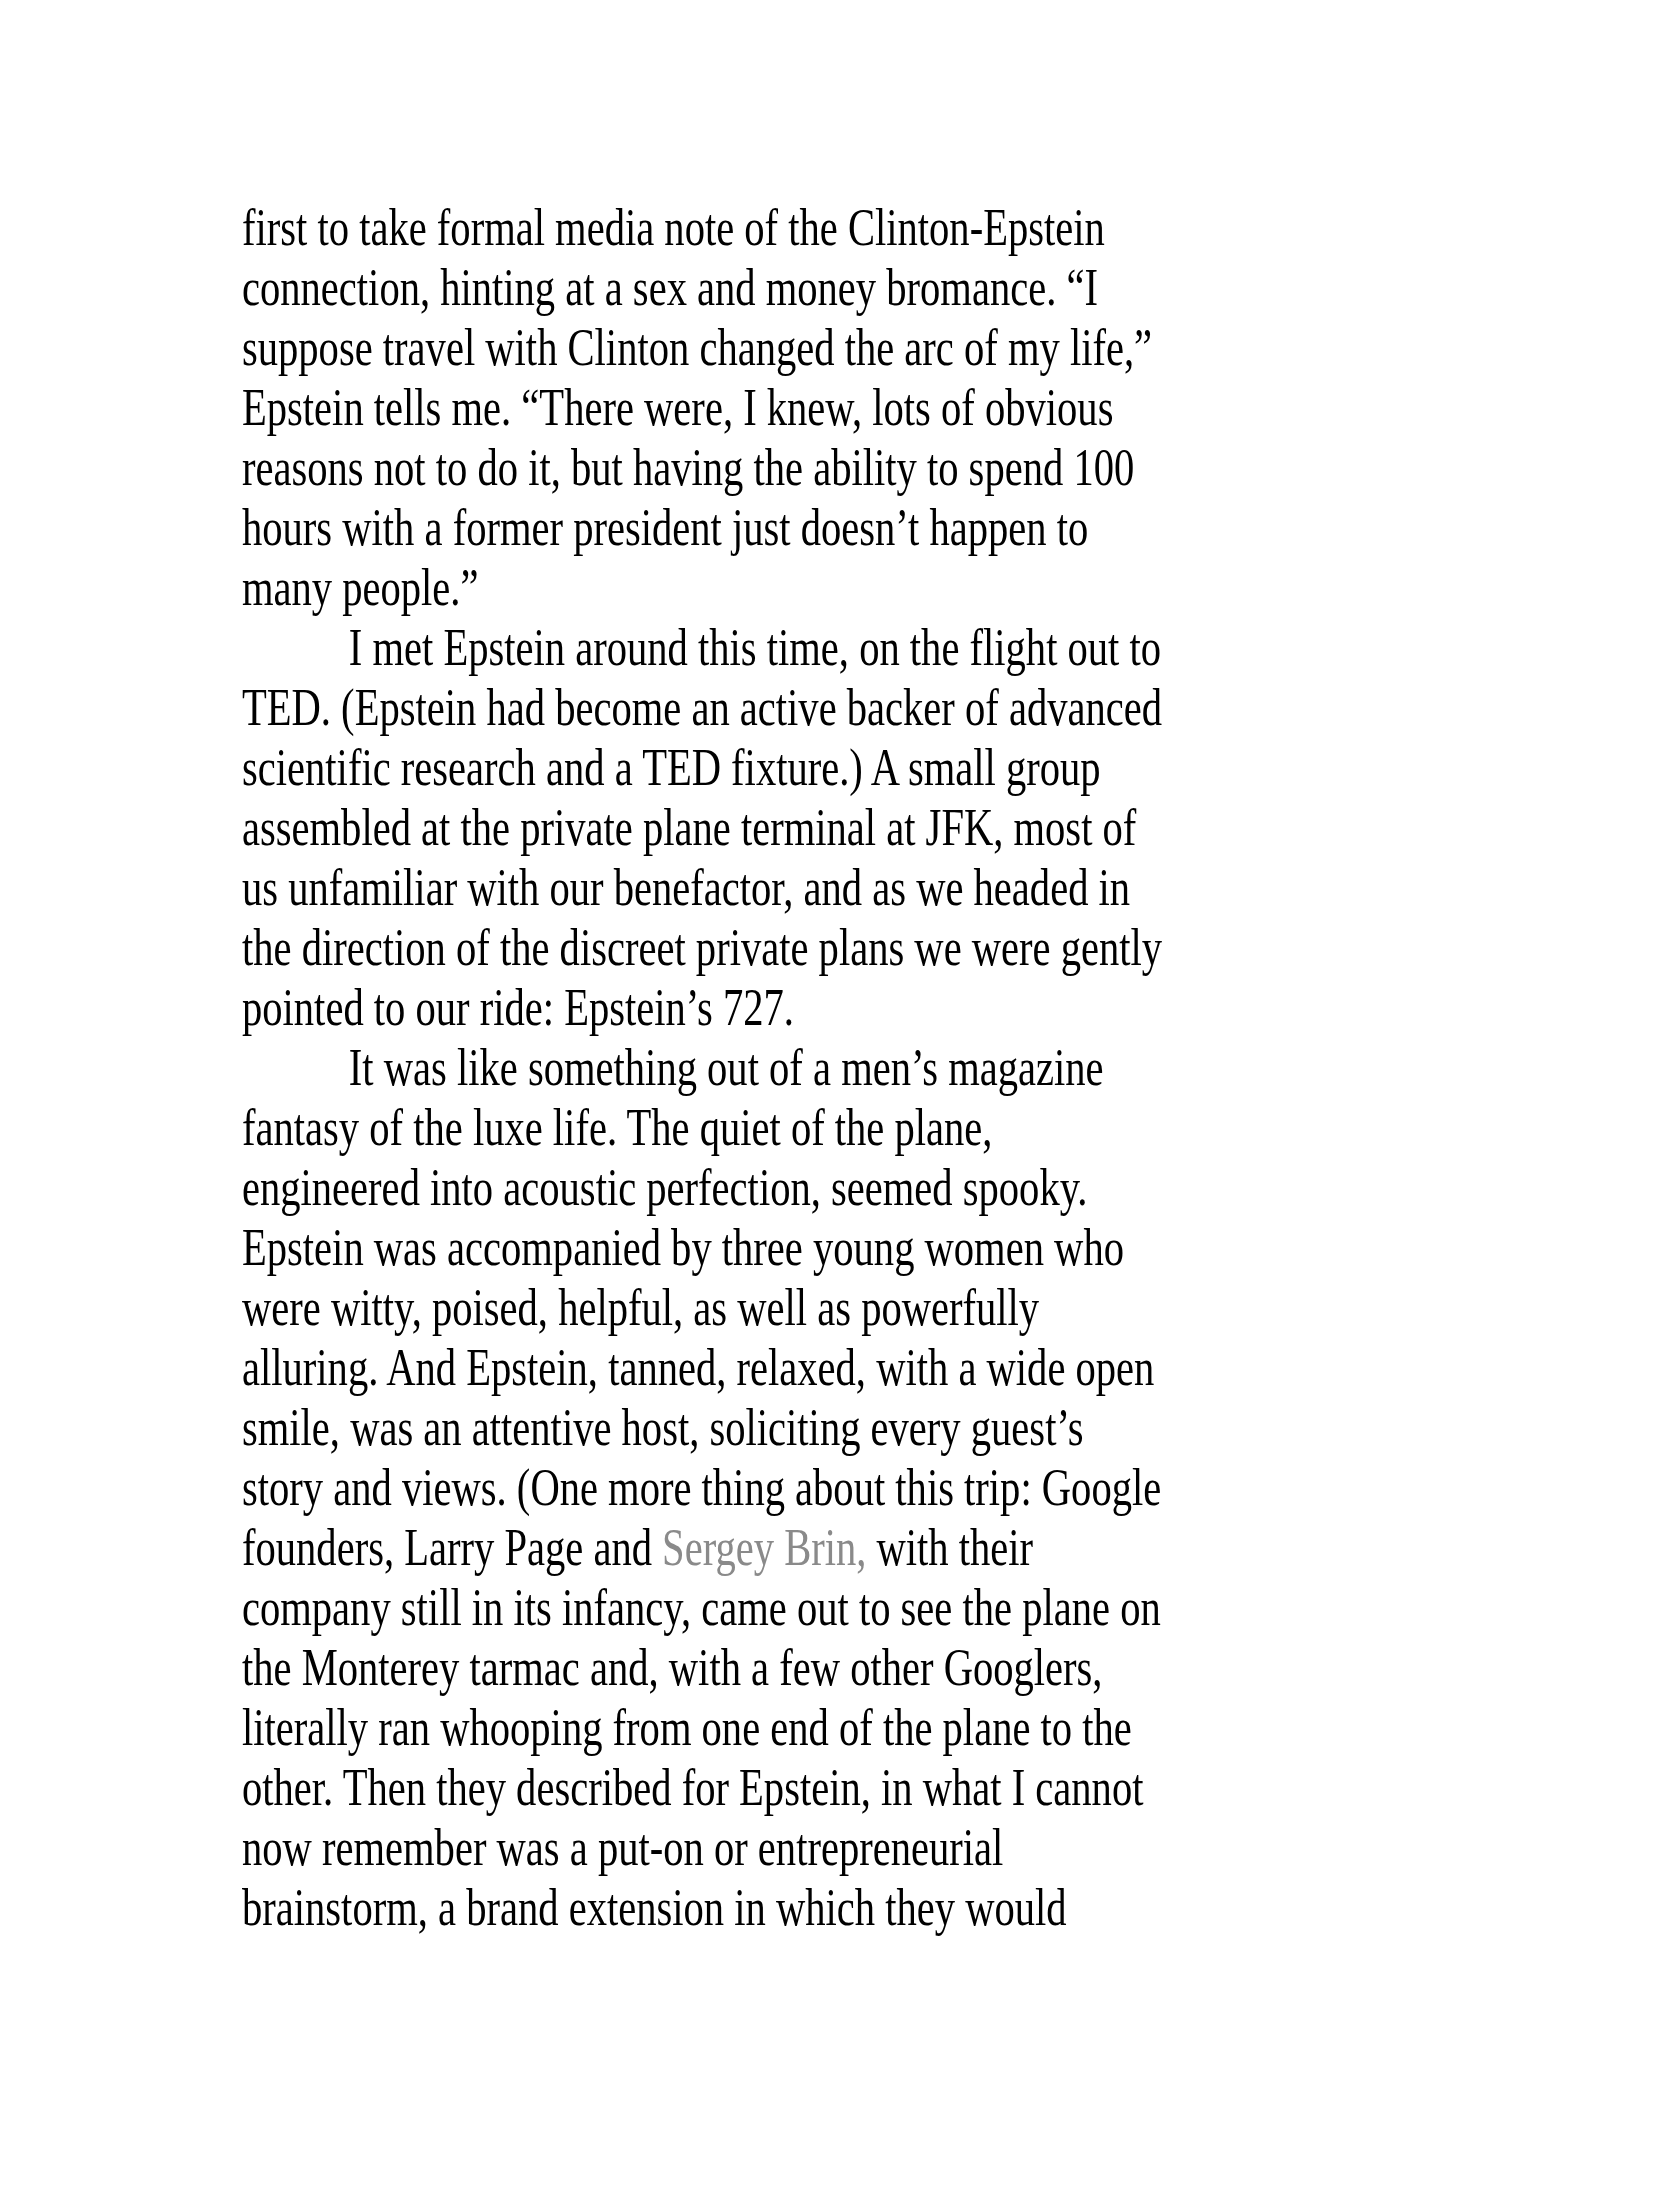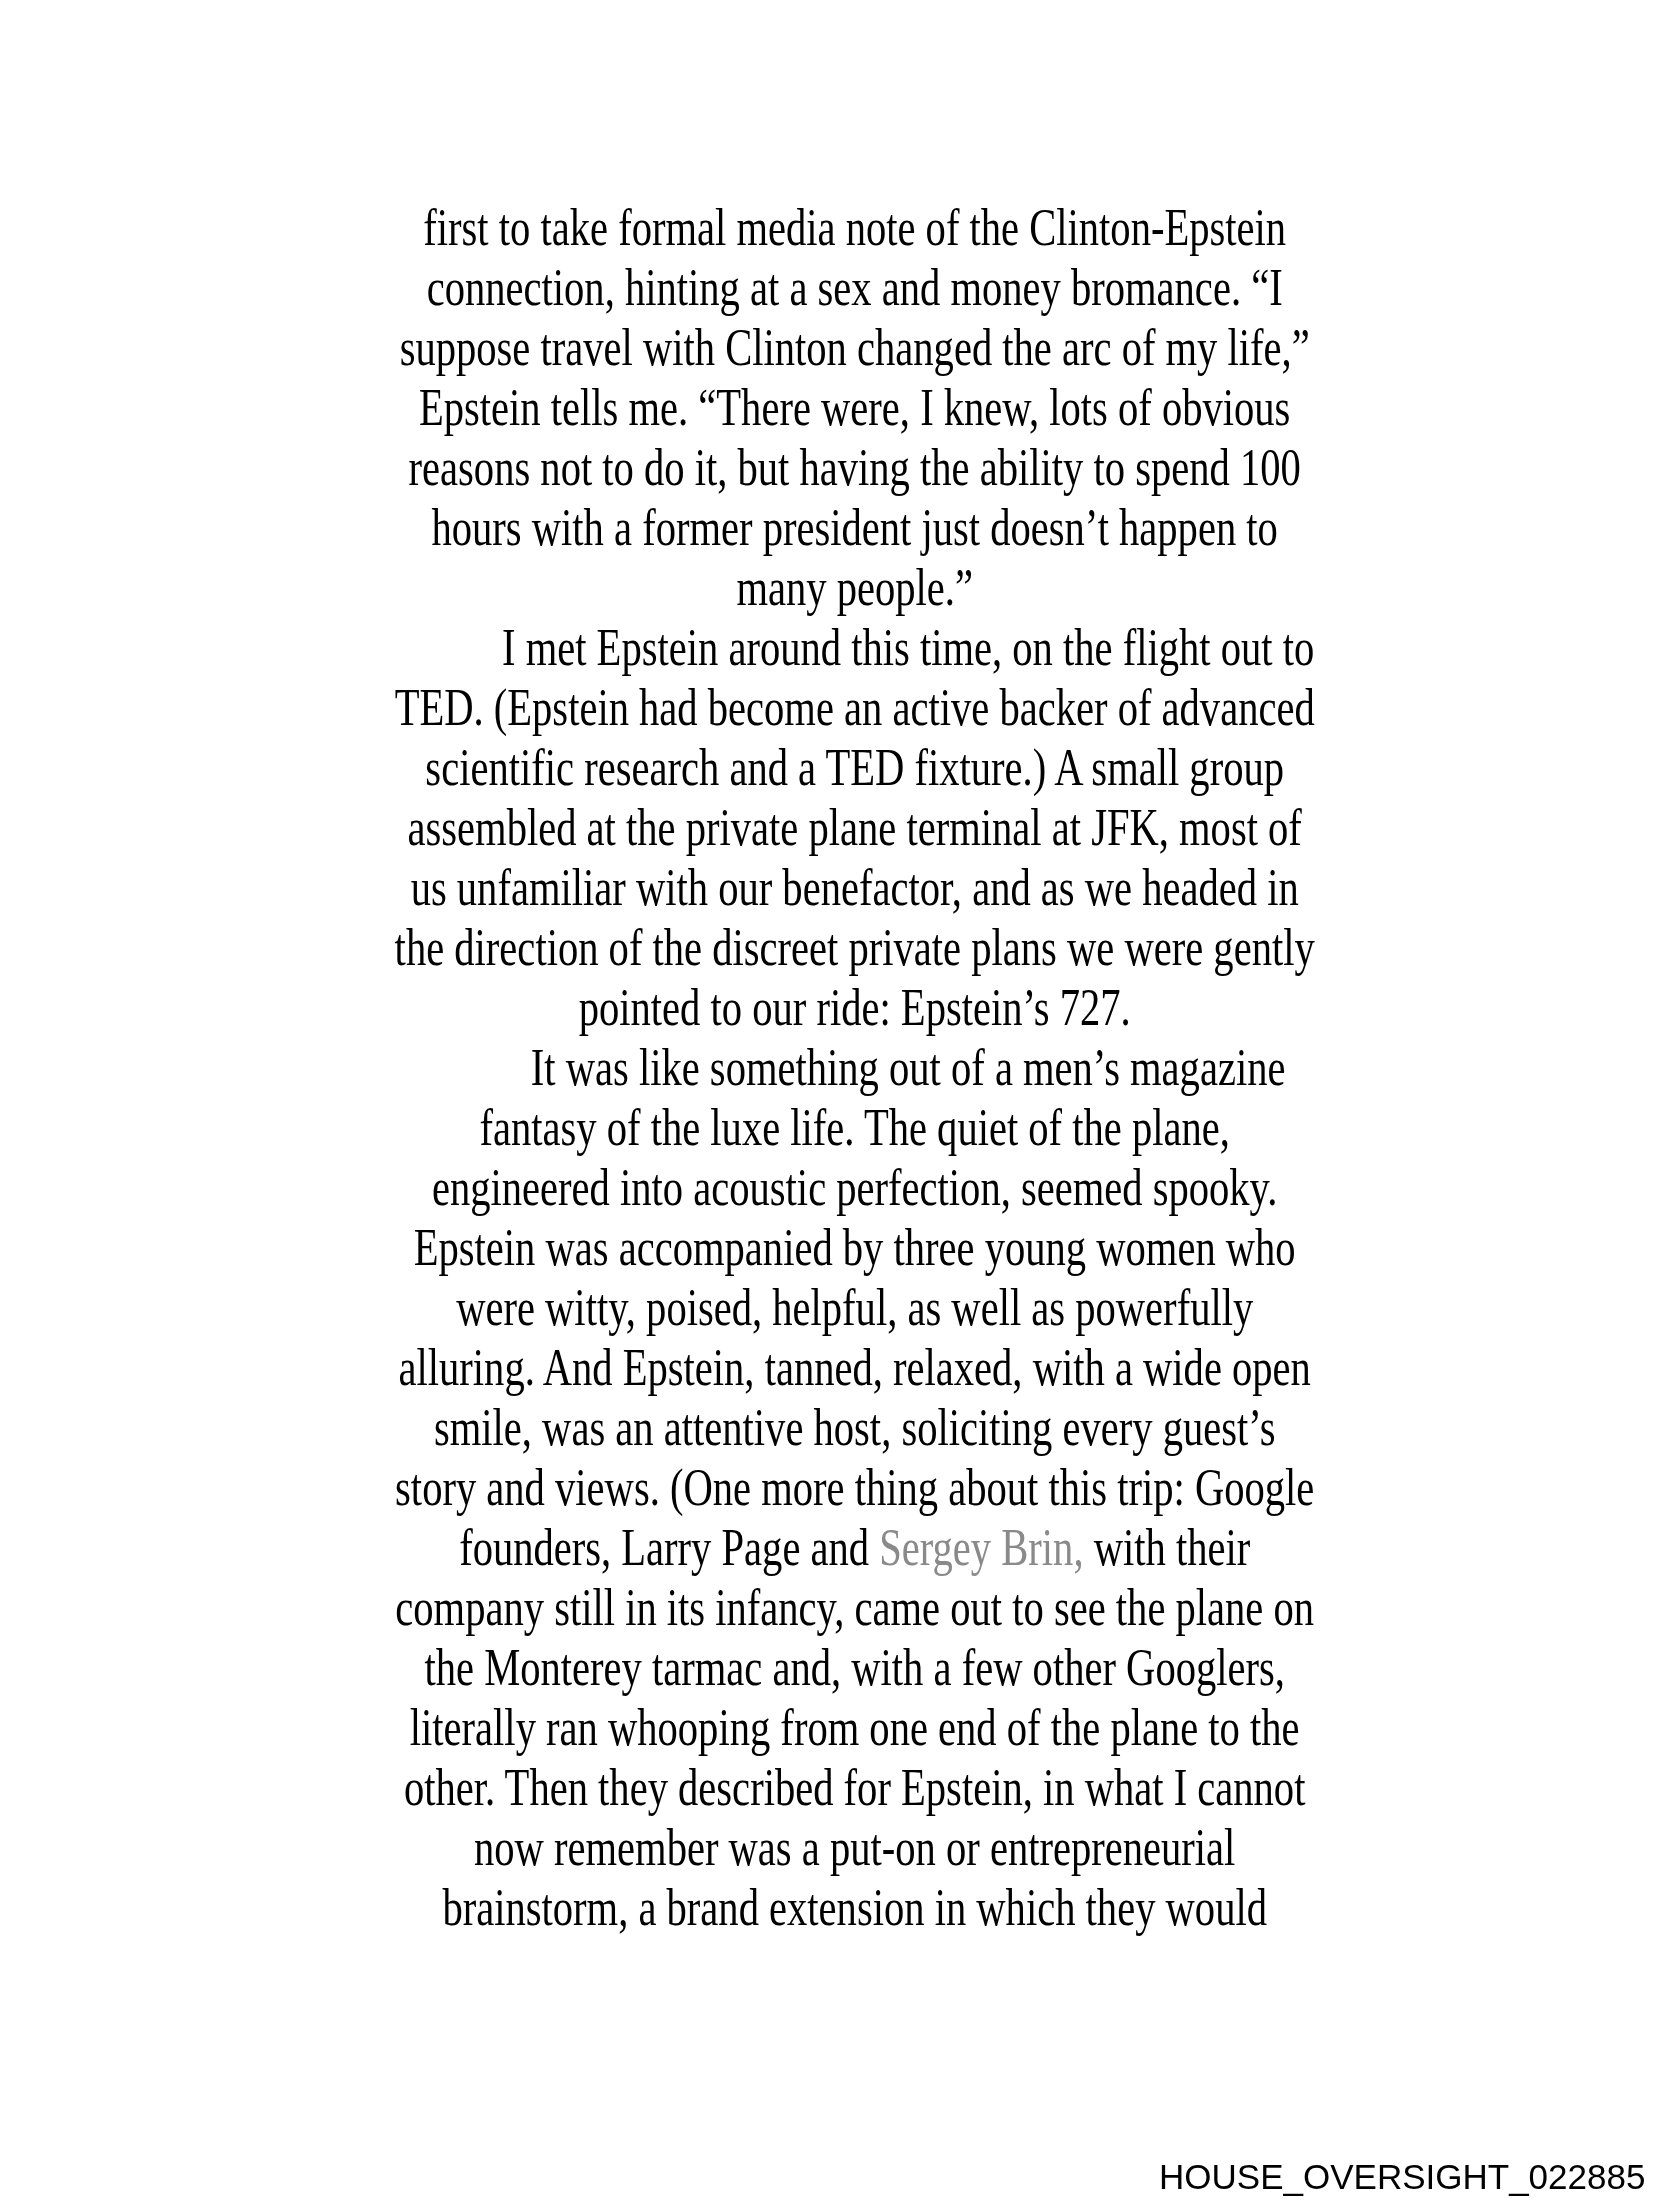--- a/index.html
+++ b/index.html
@@ -11,21 +11,20 @@
     height: 2205px;
     background: #ffffff;
     position: relative;
     overflow: hidden;
     font-family: "Liberation Serif", serif;
   }
   .page {
     position: absolute;
     inset: 0;
     background: #ffffff;
-    text-align: center;
   }
   
   .text-block {
     position: absolute;
     left: 242px;
     top: 198px;
     width: 1571px;
     transform: scaleX(0.78);
     transform-origin: 0 0;
   }
@@ -81,15 +80,14 @@
       <div class="line"><span>smile, was an attentive host, soliciting every guest’s</span></div>
       <div class="line"><span>story and views. (One more thing about this trip: Google</span></div>
       <div class="line"><span>founders, Larry Page and </span><span class="muted-link">Sergey Brin,</span><span> with their</span></div>
       <div class="line"><span>company still in its infancy, came out to see the plane on</span></div>
       <div class="line"><span>the Monterey tarmac and, with a few other Googlers,</span></div>
       <div class="line"><span>literally ran whooping from one end of the plane to the</span></div>
       <div class="line"><span>other. Then they described for Epstein, in what I cannot</span></div>
       <div class="line"><span>now remember was a put-on or entrepreneurial</span></div>
       <div class="line"><span>brainstorm, a brand extension in which they would</span></div>
     </div>
-  <div class="bates">HOUSE_OVERSIGHT_022885</div>
 </div>
 
 
 </body></html>

